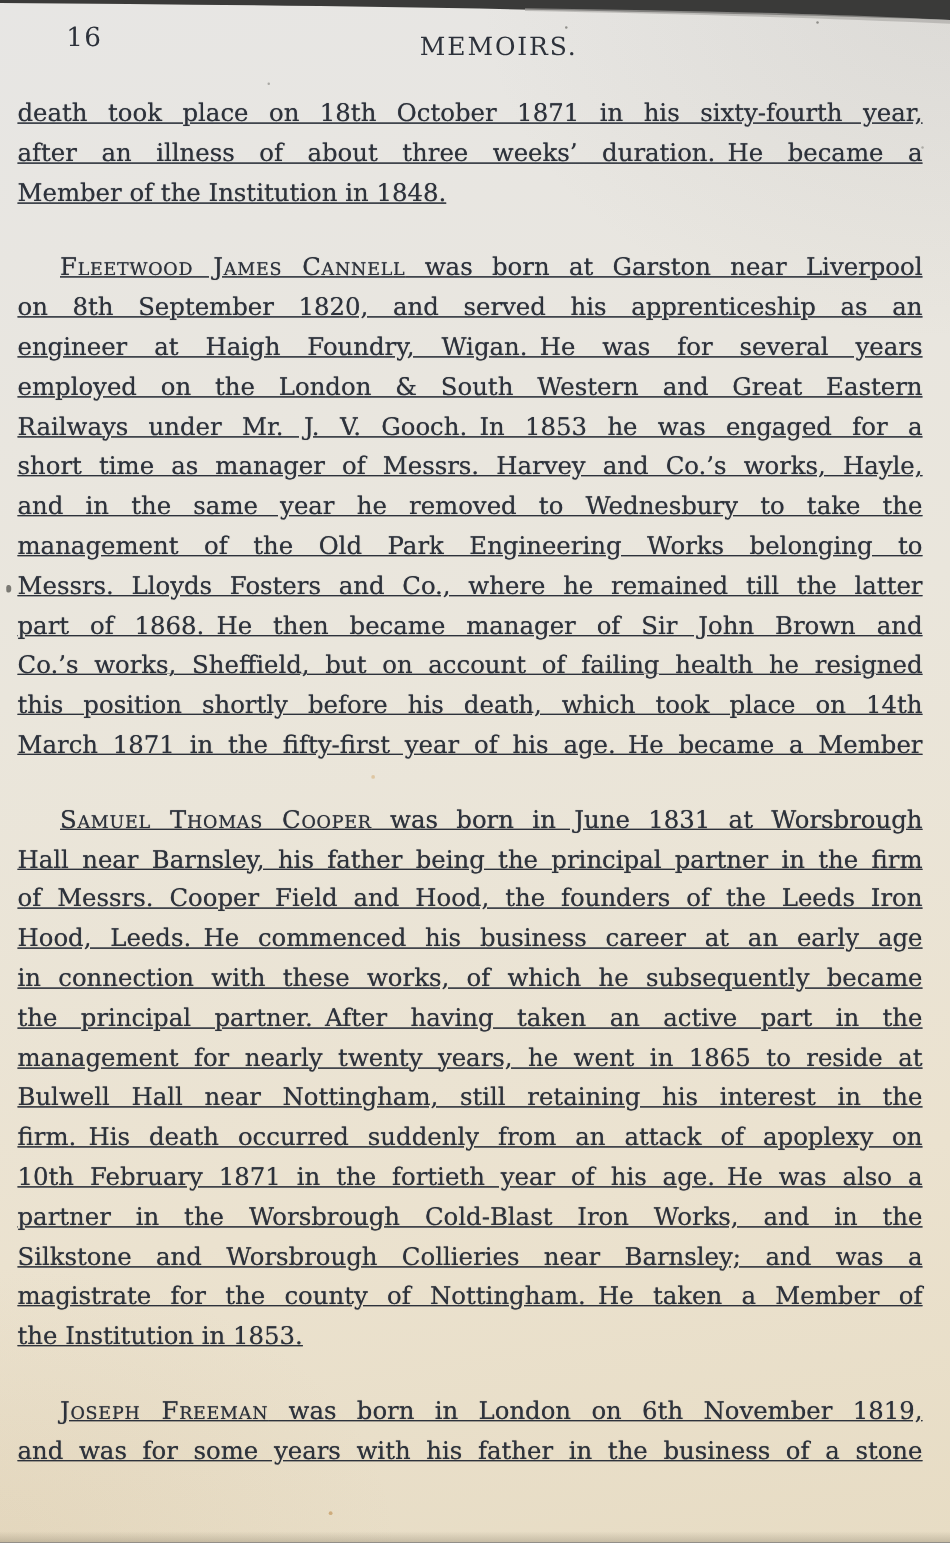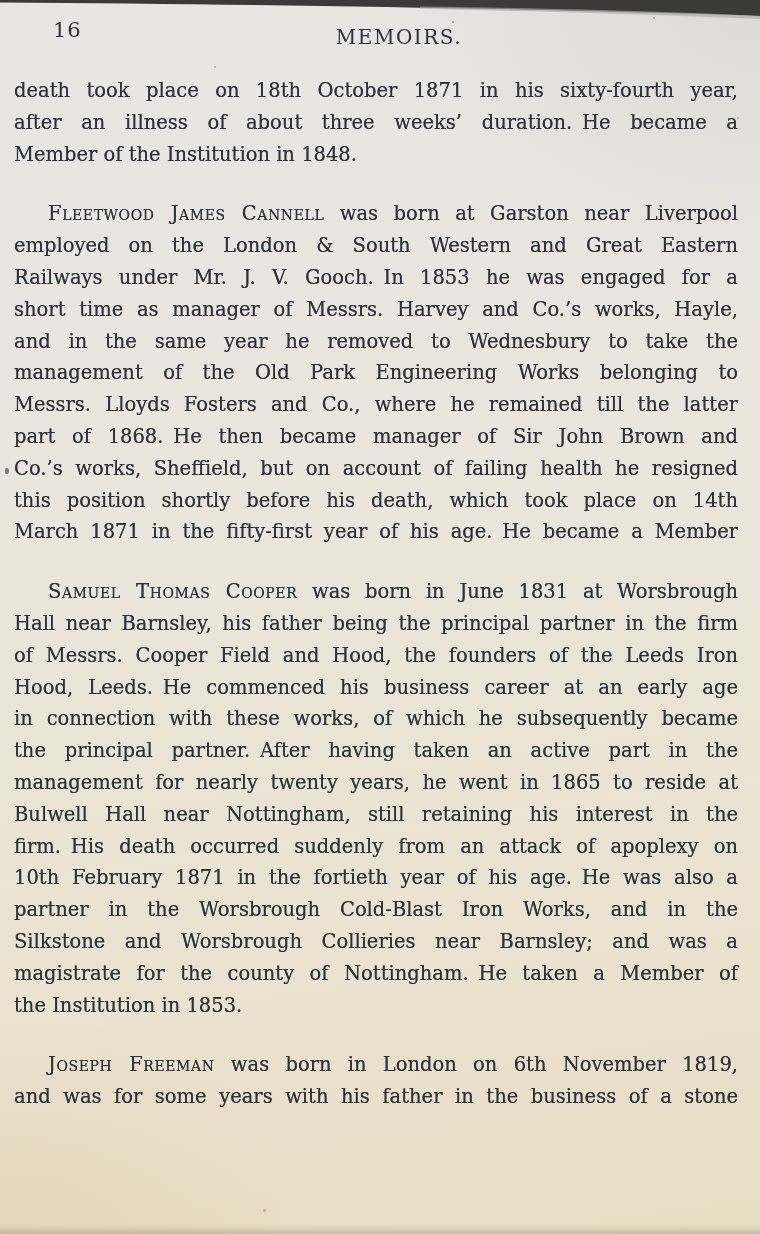--- a/index.html
+++ b/index.html
@@ -17,21 +17,21 @@
     background:linear-gradient(to top, rgba(110,100,78,.28), rgba(110,100,78,0));}
   .header-row{position:absolute;top:0;left:0;width:760px;height:60px;margin-left:28px;}
   .page-number{position:absolute;left:25px;top:18px;font-size:21px;letter-spacing:1px;}
   .running-head{position:absolute;left:calc(50% - 9px);top:25px;transform:translateX(-50%);
     font-size:20px;letter-spacing:1.5px;}
   .body-text{position:absolute;top:75px;left:14px;width:724px;
     font-size:19.5px;line-height:31.8px;
     text-shadow:0 0 .6px rgba(45,50,60,.75);}
   .para{margin:0;}
   .para + .para{margin-top:28px;}
-  .line{text-align:justify;text-align-last:justify;white-space:nowrap;}
+  .line{text-align:justify;text-align-last:justify;white-space:nowrap;text-decoration:underline;}
   .line{white-space:normal;}
   .line.last{text-align-last:left;}
   .para.indent .line:first-child{text-indent:34px;}
   .sc{font-variant:small-caps;letter-spacing:.6px;}
   .speck{position:absolute;border-radius:50%;background:#4a4a46;opacity:.55;}
 </style>
 </head>
 <body>
 
 <div class="stage">
@@ -47,20 +47,22 @@
   </div>
 
   <div class="body-text">
       <div class="para">
         <div class="line">death took place on 18th October 1871 in his sixty-fourth year,</div>
         <div class="line">after an illness of about three weeks’ duration. He became a</div>
         <div class="line last">Member of the Institution in 1848.</div>
       </div>
       <div class="para indent">
         <div class="line"><span class="sc">Fleetwood James Cannell</span> was born at Garston near Liverpool</div>
+        <div class="line">on 8th September 1820, and served his apprenticeship as an</div>
+        <div class="line">engineer at Haigh Foundry, Wigan. He was for several years</div>
         <div class="line">employed on the London &amp; South Western and Great Eastern</div>
         <div class="line">Railways under Mr. J. V. Gooch. In 1853 he was engaged for a</div>
         <div class="line">short time as manager of Messrs. Harvey and Co.’s works, Hayle,</div>
         <div class="line">and in the same year he removed to Wednesbury to take the</div>
         <div class="line">management of the Old Park Engineering Works belonging to</div>
         <div class="line">Messrs. Lloyds Fosters and Co., where he remained till the latter</div>
         <div class="line">part of 1868. He then became manager of Sir John Brown and</div>
         <div class="line">Co.’s works, Sheffield, but on account of failing health he resigned</div>
         <div class="line">this position shortly before his death, which took place on 14th</div>
         <div class="line">March 1871 in the fifty-first year of his age. He became a Member</div>

